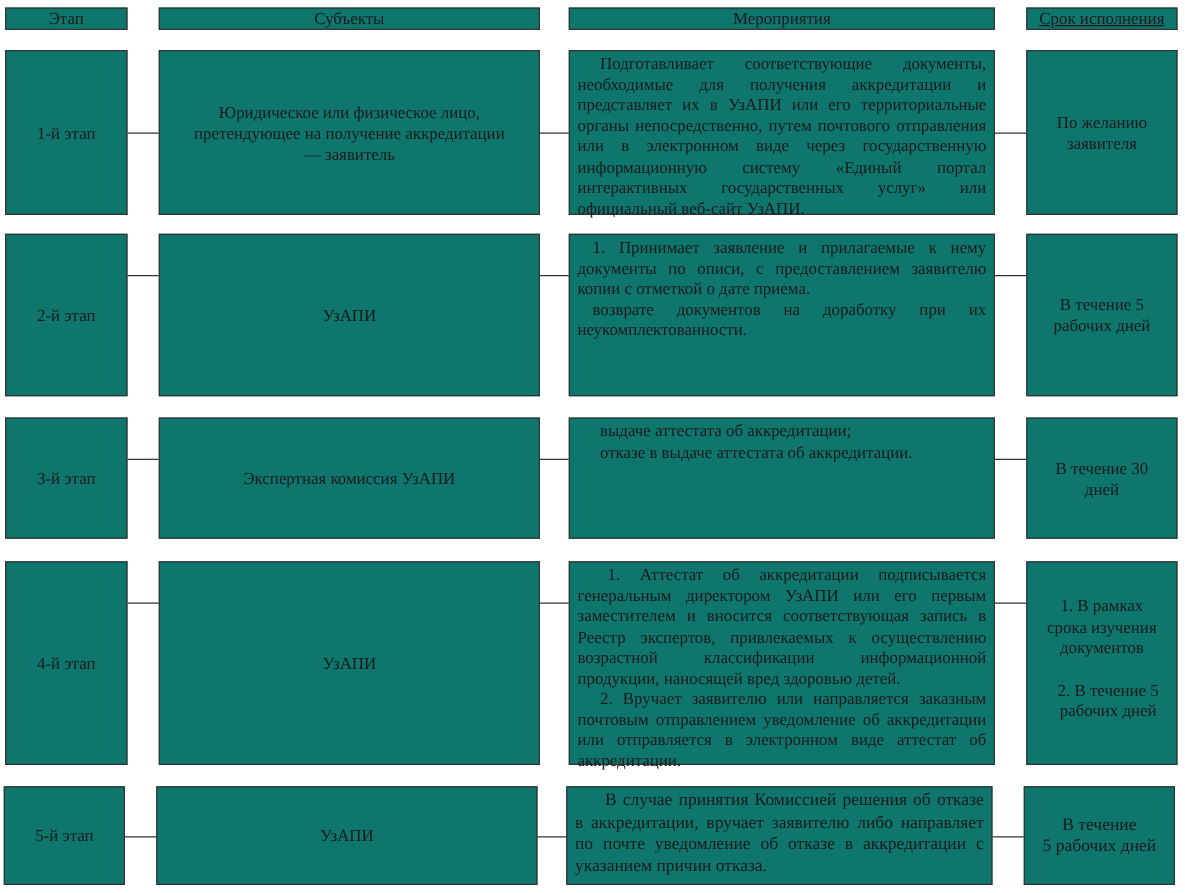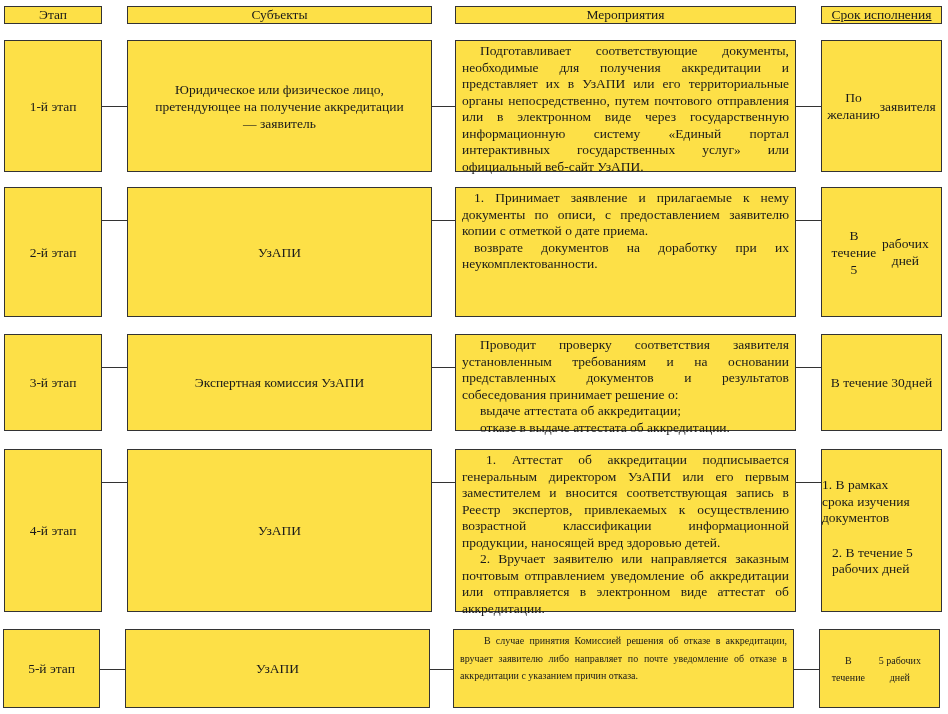--- a/index.html
+++ b/index.html
@@ -1,28 +1,28 @@
 <!DOCTYPE html>
 <html><head>
   <meta charset="utf-8">
   <style>
     html, body { margin: 0; padding: 0; background: #ffffff; }
     body { width: 948px; height: 714px; position: relative; overflow: hidden;
            font-family: "Liberation Serif", "DejaVu Serif", serif; color: #1a1a1a; }
-    .box { position: absolute; box-sizing: border-box; border: 1.5px solid #333; background: #fde047; }
+    .box { position: absolute; box-sizing: border-box; border: 1.5px solid #333; background: #0f766e; }
     .hdr { display: flex; align-items: center; justify-content: center; font-size: 13.5px; line-height: 1; }
     .center { display: flex; align-items: center; justify-content: center; text-align: center;
               font-size: 13.5px; line-height: 17px; padding: 0 8px; }
     .meas { font-size: 13.5px; line-height: 16.5px; padding: 2px 6px 0 6px; text-align: justify; }
     .meas p { margin: 0; }
     .ind1 { text-indent: 18px; }
     .ind2 { text-indent: 12px; }
     .ind3 { text-indent: 24px; }
     .line { position: absolute; height: 0; border-top: 1.5px solid #333; }
-    .term-multi { }
+    .term-multi { flex-direction: column; }
     .term-multi span { display: block; }
   </style>
 </head>
 <body>
 
 <div class="box hdr" style="left:4px;top:6px;width:98px;height:18px;">
   <span>Этап</span>
 </div>
 <div class="box hdr" style="left:127px;top:6px;width:305px;height:18px;">
   <span>Субъекты</span>
@@ -71,21 +71,20 @@
 
 <div class="box center" style="left:4px;top:334px;width:98px;height:97px;justify-content:center;">
   <span>3-й этап</span>
 </div>
 <div class="line" style="left:102px;top:367px;width:25px;"></div>
 <div class="box center" style="left:127px;top:334px;width:305px;height:97px;">
   <span>Экспертная комиссия УзАПИ</span>
 </div>
 <div class="line" style="left:432px;top:367px;width:23px;"></div>
 <div class="box meas" style="left:455px;top:334px;width:341px;height:97px;">
-  <p class="ind1">Проводит проверку соответствия заявителя установленным требованиям и на основании представленных документов и результатов собеседования принимает решение о:</p>
   <p class="ind1">выдаче аттестата об аккредитации;</p>
   <p class="ind1">отказе в выдаче аттестата об аккредитации.</p>
 </div>
 <div class="line" style="left:796px;top:367px;width:25px;"></div>
 <div class="box center term-multi" style="left:821px;top:334px;width:121px;height:97px;">
   <span>В течение 30</span>
   <span>дней</span>
 </div>
 
 <div class="box center" style="left:4px;top:449px;width:98px;height:163px;">
@@ -94,40 +93,40 @@
 <div class="line" style="left:102px;top:482px;width:25px;"></div>
 <div class="box center" style="left:127px;top:449px;width:305px;height:163px;">
   <span>УзАПИ</span>
 </div>
 <div class="line" style="left:432px;top:482px;width:23px;"></div>
 <div class="box meas" style="left:455px;top:449px;width:341px;height:163px;">
   <p class="ind3">1. Аттестат об аккредитации подписывается генеральным директором УзАПИ или его первым заместителем и вносится соответствующая запись в Реестр экспертов, привлекаемых к осуществлению возрастной классификации информационной продукции, наносящей вред здоровью детей.</p>
   <p class="ind1">2. Вручает заявителю или направляется заказным почтовым отправлением уведомление об аккредитации или отправляется в электронном виде аттестат об аккредитации.</p>
 </div>
 <div class="line" style="left:796px;top:482px;width:25px;"></div>
-<div class="box" style="left:821px;top:449px;width:121px;height:163px;font-size:13.5px;line-height:16.5px;">
+<div class="box" style="left:821px;top:449px;width:121px;height:163px;font-size:13.5px;line-height:16.5px;text-align:center;">
   <div style="margin-top:27px;">
     <span style="display:block;">1. В рамках</span>
     <span style="display:block;">срока изучения</span>
     <span style="display:block;">документов</span>
   </div>
   <div style="margin-top:18px;padding-left:10px;">
     <span style="display:block;">2. В течение 5</span>
     <span style="display:block;">рабочих дней</span>
   </div>
 </div>
 
 <div class="box center" style="left:3px;top:629px;width:97px;height:79px;">
   <span>5-й этап</span>
 </div>
 <div class="line" style="left:100px;top:669px;width:25px;"></div>
 <div class="box center" style="left:125px;top:629px;width:305px;height:79px;">
   <span>УзАПИ</span>
 </div>
 <div class="line" style="left:430px;top:669px;width:23px;"></div>
-<div class="box meas" style="left:453px;top:629px;width:341px;height:79px;font-size:10px;line-height:17.5px;">
+<div class="box meas" style="left:453px;top:629px;width:341px;height:79px;font-size:14px;line-height:17.5px;">
   <p class="ind3">В случае принятия Комиссией решения об отказе в аккредитации, вручает заявителю либо направляет по почте уведомление об отказе в аккредитации с указанием причин отказа.</p>
 </div>
 <div class="line" style="left:794px;top:669px;width:25px;"></div>
-<div class="box center term-multi" style="left:819px;top:629px;width:121px;height:79px;font-size:10px;">
+<div class="box center term-multi" style="left:819px;top:629px;width:121px;height:79px;font-size:14px;">
   <span>В течение</span>
   <span>5 рабочих дней</span>
 </div>
 
 </body></html>

